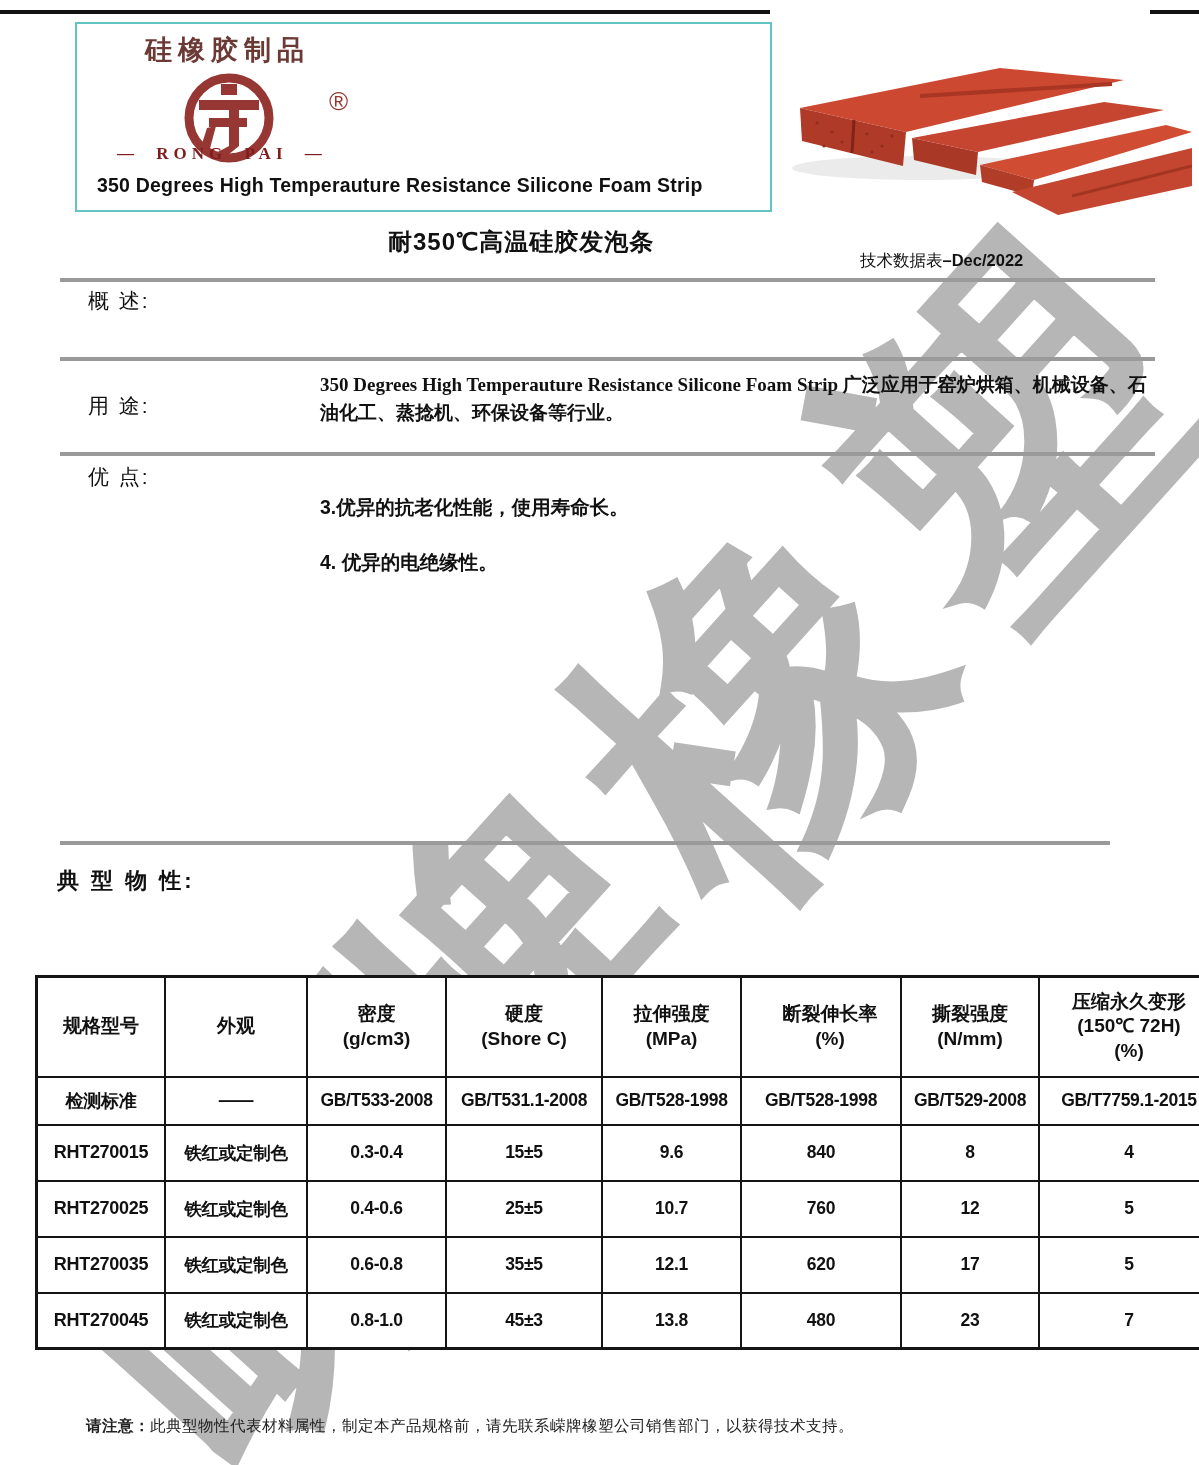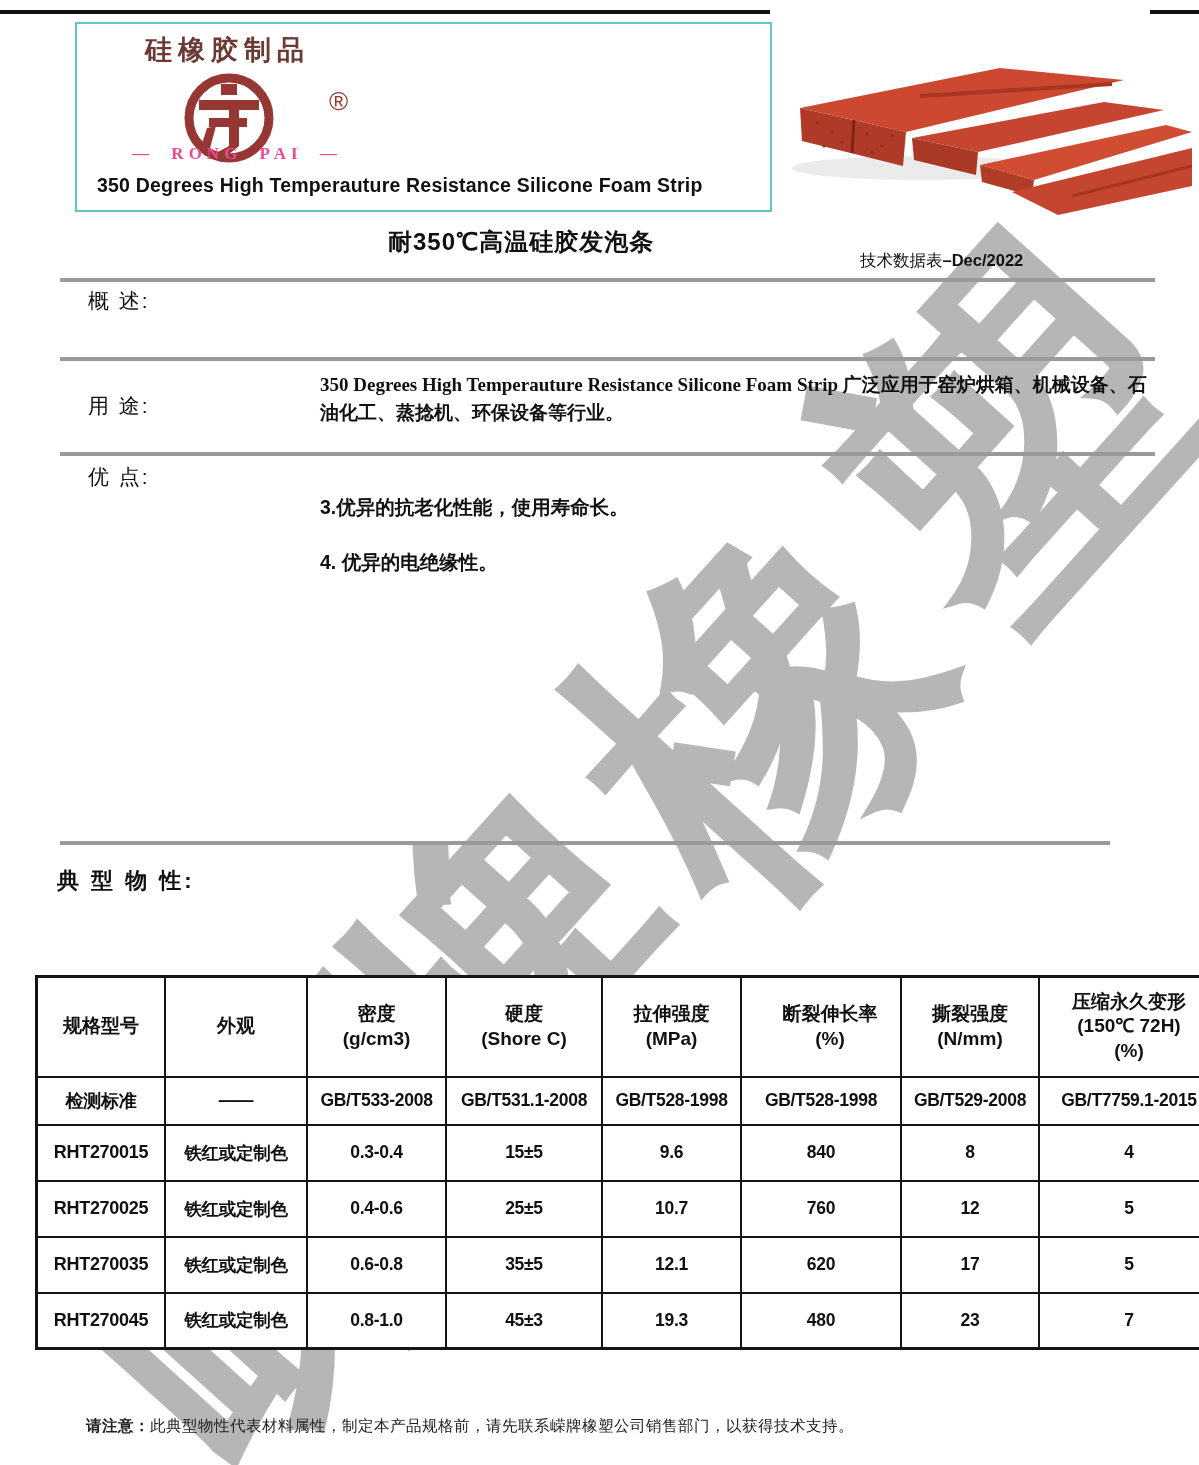--- a/index.html
+++ b/index.html
@@ -25,23 +25,23 @@
     left:75px;top:22px;width:693px;height:186px;
     border:2px solid #63c5c3;background:transparent;
   }
   .brand-cn{
     position:absolute;left:68px;top:8px;
     font-size:27px;font-weight:600;letter-spacing:6px;color:#6b3a35;
   }
   .seal{position:absolute;left:100px;top:40px;width:104px;height:104px;}
   .reg-mark{position:absolute;left:252px;top:62px;font-size:26px;color:#973733;font-weight:400;}
   .brand-en{
-    position:absolute;left:40px;top:120px;width:240px;text-align:center;
+    position:absolute;left:40px;top:120px;width:240px;text-align:left;
     font-family:"Liberation Serif",serif;font-size:17px;font-weight:600;
-    color:#ec4899;letter-spacing:5px;word-spacing:8px;white-space:nowrap;
+    color:#7f1d1d;letter-spacing:5px;word-spacing:8px;white-space:nowrap;
   }
   .title-en{
     position:absolute;left:20px;top:150px;width:660px;
     font-size:19.5px;font-weight:700;color:#111;letter-spacing:.2px;
   }
   
   .product-photo{left:772px;top:28px;width:420px;height:202px;}
   
   .title-cn{left:388px;top:226px;font-size:24px;font-weight:700;letter-spacing:1px;}
   .ds-label{left:860px;top:250px;width:200px;font-size:16.5px;white-space:nowrap;}
@@ -233,21 +233,21 @@
             <td>12.1</td>
             <td>620</td>
             <td>17</td>
             <td>5</td>
           </tr>
           <tr class="data">
             <td>RHT270045</td>
             <td>铁红或定制色</td>
             <td>0.8-1.0</td>
             <td>45±3</td>
-            <td>19.3</td>
+            <td>13.8</td>
             <td>480</td>
             <td>23</td>
             <td>7</td>
           </tr>
         </tbody>
     </table>
   </div>
 
   <div class="layer footer-note"><b>请注意：</b><span>此典型物性代表材料属性，制定本产品规格前，请先联系嵘牌橡塑公司销售部门，以获得技术支持。</span></div>
 

